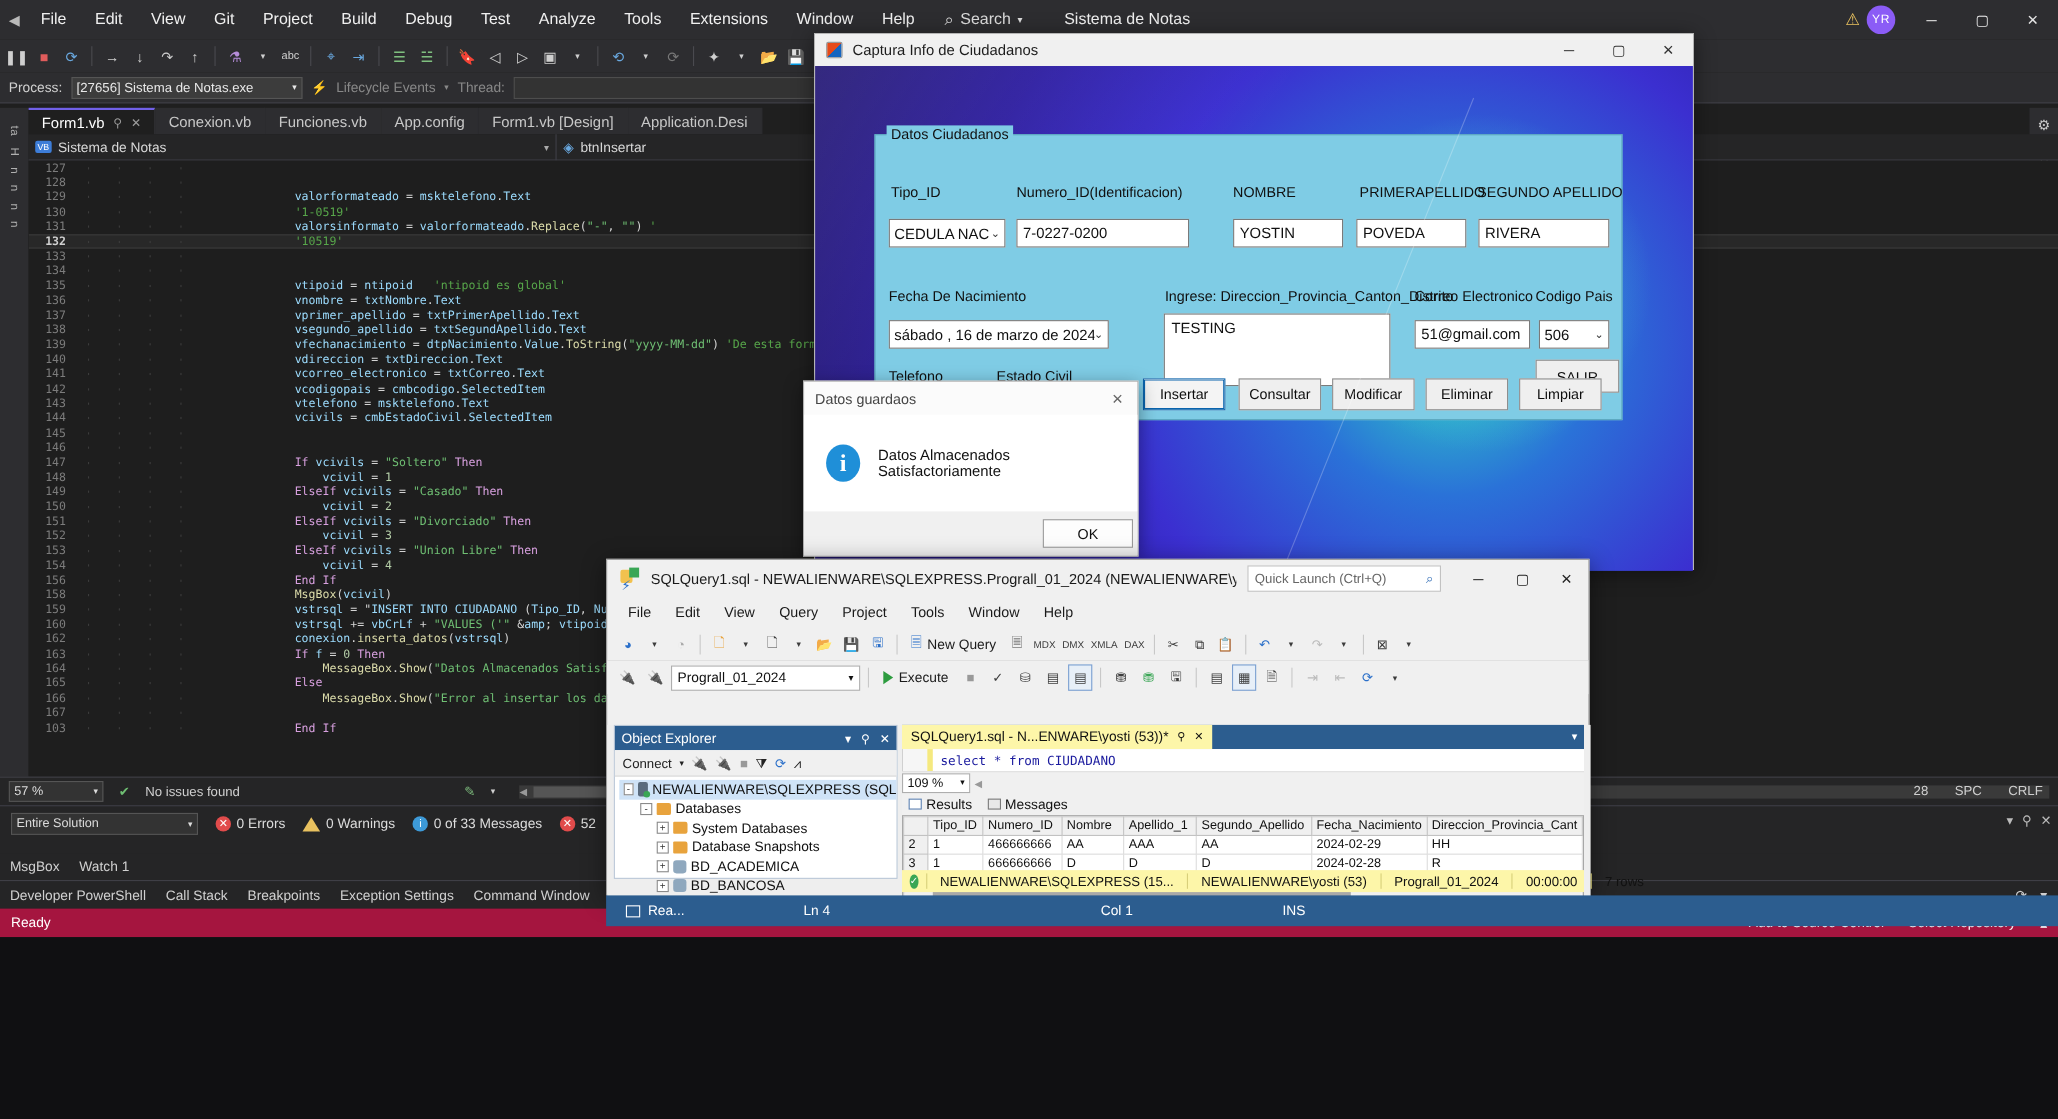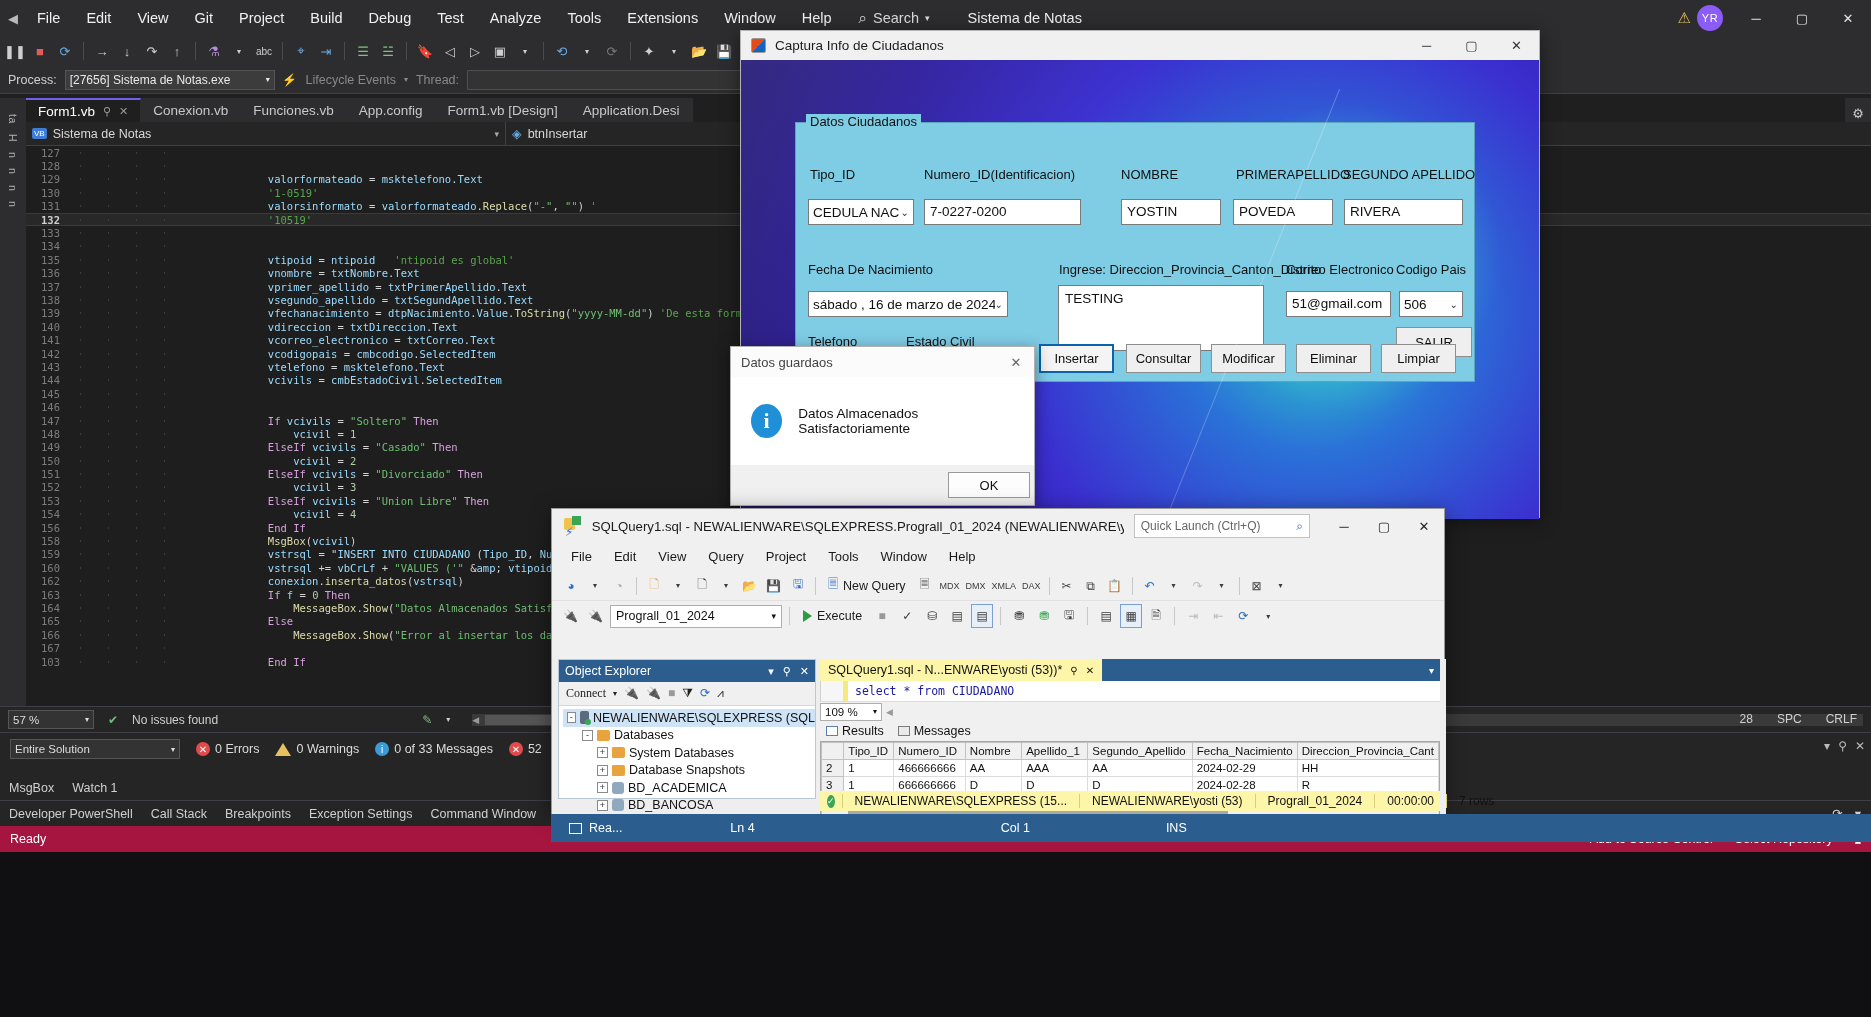--- a/index.html
+++ b/index.html
@@ -216,21 +216,21 @@
   .playtri { width:0;height:0;border-left:9px solid #2d9c3f;border-top:6px solid transparent;
      border-bottom:6px solid transparent;}
 
   .ss-main { position:absolute; left:0; top:150px; width:894px; height:156px; background:#eeeeee;}
   .oe-panel { position:absolute; left:6px; top:0; width:258px; height:140px; background:#fff;
      border:1px solid #b8c6d6;}
   .oe-head { height:22px; background:#2c5d8f; color:#fff; font-size:12.5px; display:flex;
      align-items:center; padding:0 6px; }
   .oe-head .ctr { margin-left:auto; display:flex; gap:9px; font-size:11px;}
   .oe-tb { height:24px; background:#f0f0f0; display:flex; align-items:center; gap:7px; padding:0 7px;
-     font-size:12px; color:#222; border-bottom:1px solid #d8d8d8;font-family:Liberation Serif, serif;}
+     font-size:12px; color:#222; border-bottom:1px solid #d8d8d8;}
   .oe-tree { padding:3px 0 0 4px; font-size:12.5px; color:#111; }
   .tnode { display:flex; align-items:center; gap:4px; height:17.5px; white-space:nowrap;}
   .expander { width:11px;height:11px;border:1px solid #8a8a8a;background:#fff;font-size:9px;
      display:flex;align-items:center;justify-content:center;color:#333; line-height:1;}
   .folder { width:13px;height:11px;background:#e8a33d;border-radius:1px 2px 2px 1px;}
   .dbcyl { width:12px;height:12px;background:#8fa8be;border-radius:3px;}
   .srvico { width:13px;height:13px;background:#5a6b7d;border-radius:2px; position:relative;}
   .srvico::after{content:"";position:absolute;right:-2px;bottom:-1px;width:6px;height:6px;
      background:#3aa655;border-radius:50%;}
   .tnode.sel { background:#cfe3f7;}

